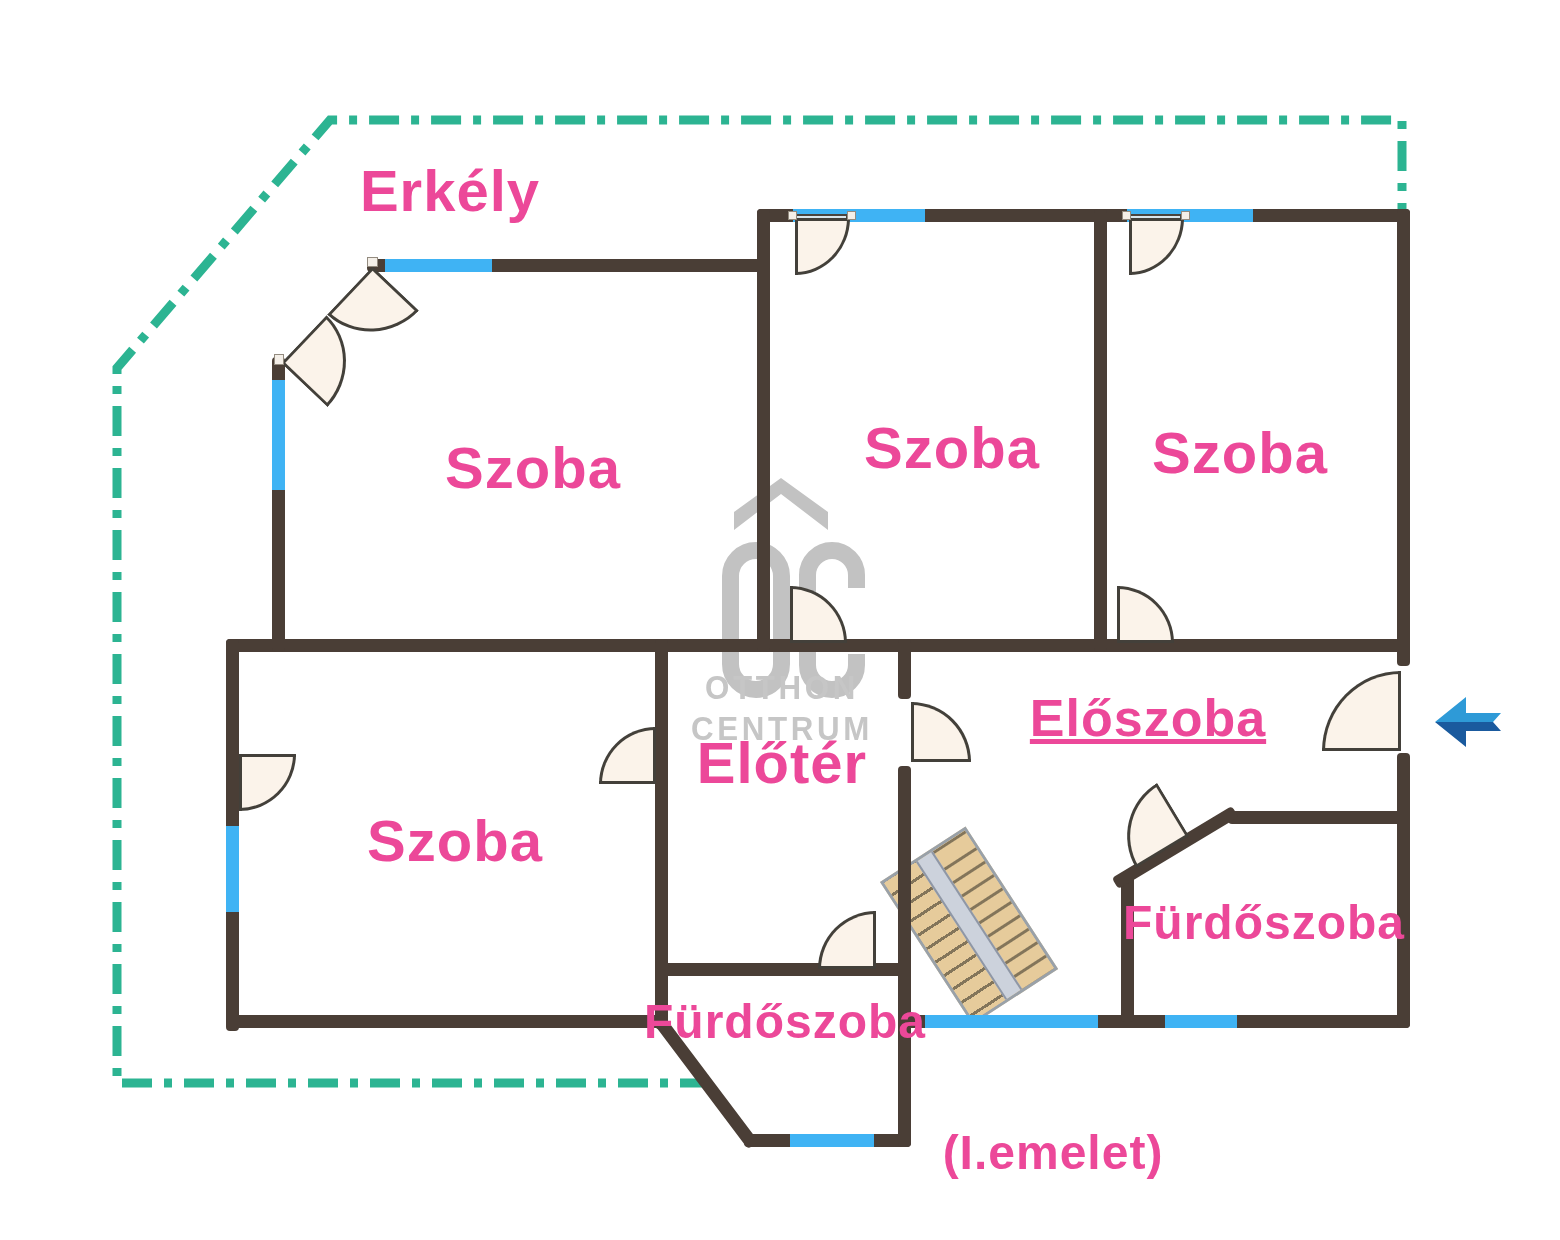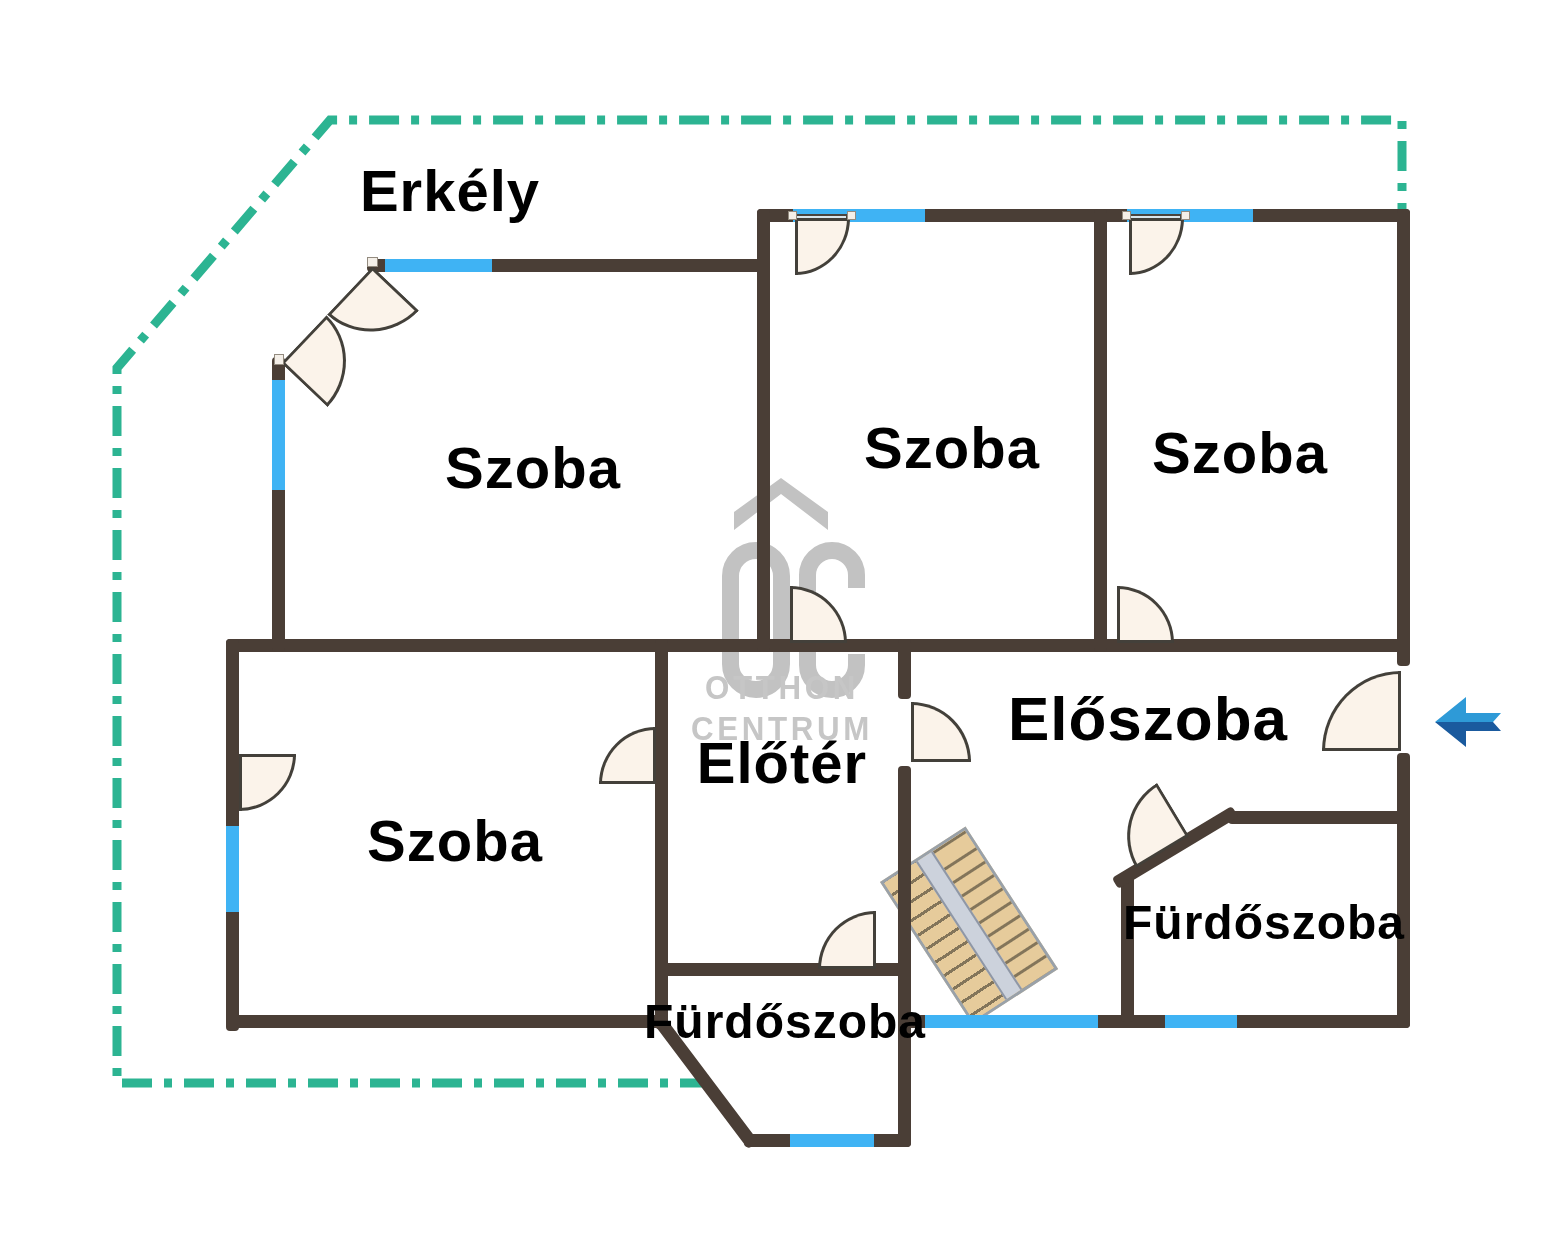--- a/index.html
+++ b/index.html
@@ -8,24 +8,24 @@
   .abs{position:absolute;}
   
   .w{position:absolute;background:#4a3e36;border-radius:4px;z-index:30;}
   
   .win{position:absolute;background:#3fb3f4;z-index:40;}
   
   .door{position:absolute;background:#fbf3ea;border:3px solid #43403a;box-sizing:border-box;z-index:50;}
   .leaf{position:absolute;background:#d9e6ec;border:2px solid #4a443e;box-sizing:border-box;z-index:45;}
   .jamb{position:absolute;background:#f4efe8;border:1px solid #938b7f;box-sizing:border-box;z-index:60;}
   
-  .lbl{position:absolute;transform:translate(-50%,-50%);white-space:nowrap;color:#000000;
+  .lbl{position:absolute;transform:translate(-50%,-50%);white-space:nowrap;color:#ec4899;
        font-weight:bold;z-index:70;letter-spacing:1px;}
   .lbl.big{font-size:58px;}
-  .lbl.huge{font-size:62px;}
+  .lbl.huge{font-size:52px;text-decoration:underline;}
   .lbl.small{font-size:48px;}
   
   .stairs{position:absolute;left:880px;top:882px;width:102px;height:170px;
           transform:rotate(-33deg);transform-origin:0 0;z-index:20;
           background:#e6cb9b;border:3px solid #99a1a9;box-sizing:border-box;}
   .flight{position:absolute;top:0;height:100%;width:40px;
           background:repeating-linear-gradient(180deg,#e6cb9b 0 13px,#83755a 13px 16px);}
   .railband{position:absolute;top:0;left:38px;width:20px;height:100%;
             background:#ccd2dc;border-left:2px solid #8f97a5;border-right:2px solid #8f97a5;box-sizing:border-box;}
   
@@ -132,14 +132,15 @@
 
   <div class="lbl big" style="left:450px;top:190px;">Erkély</div>
   <div class="lbl big" style="left:533px;top:467px;">Szoba</div>
   <div class="lbl big" style="left:952px;top:447px;">Szoba</div>
   <div class="lbl big" style="left:1240px;top:452px;">Szoba</div>
   <div class="lbl big" style="left:455px;top:840px;">Szoba</div>
   <div class="lbl big" style="left:782px;top:762px;">Előtér</div>
   <div class="lbl huge" style="left:1148px;top:718px;">Előszoba</div>
   <div class="lbl small" style="left:785px;top:1021px;">Fürdőszoba</div>
   <div class="lbl small" style="left:1264px;top:922px;">Fürdőszoba</div>
+  <div class="lbl small" style="left:1053px;top:1152px;">(I.emelet)</div>
 
 </div>
 
 </body></html>

